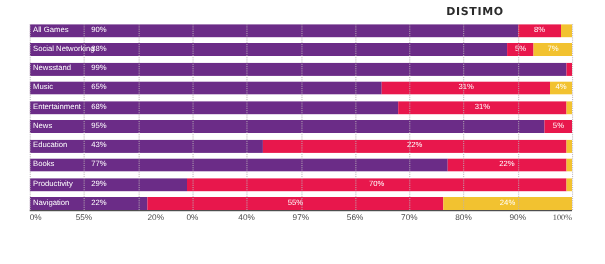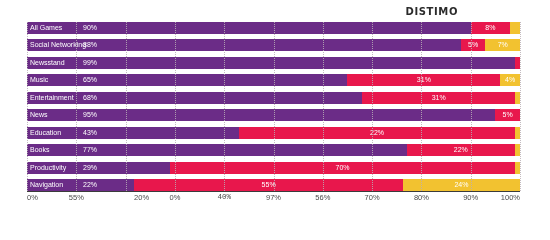--- a/index.html
+++ b/index.html
@@ -297,22 +297,22 @@
         </div>
       </div>
   </div>
 
   <div class="axis-line"></div>
   <div class="axis-ticks">
       <div class="tick first" style="left: 0%;">0%</div>
       <div class="tick" style="left: 10%;">55%</div>
       <div class="tick" style="left: 20%; padding-left: 32px;">20%</div>
       <div class="tick" style="left: 30%;">0%</div>
-      <div class="tick" style="left: 40%; font-family: Liberation Mono, monospace;">40%</div>
+      <div class="tick" style="left: 40%;">40%</div>
       <div class="tick" style="left: 50%;">97%</div>
       <div class="tick" style="left: 60%;">56%</div>
       <div class="tick" style="left: 70%;">70%</div>
       <div class="tick" style="left: 80%;">80%</div>
       <div class="tick" style="left: 90%;">90%</div>
-      <div class="tick last" style="left: 100%;">100%</div>
+      <div class="tick last" style="left: 100%; font-family: Liberation Serif, serif;">100%</div>
     </div>
 
 </div>
 
 </body></html>

